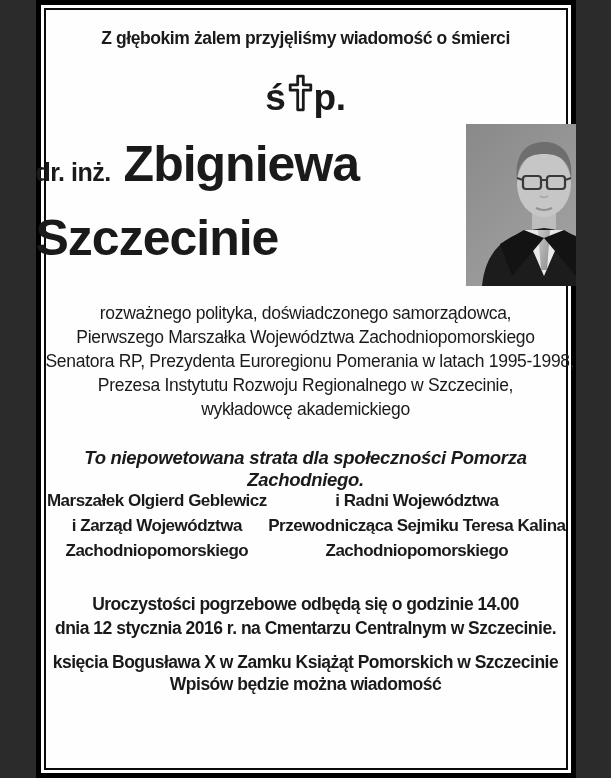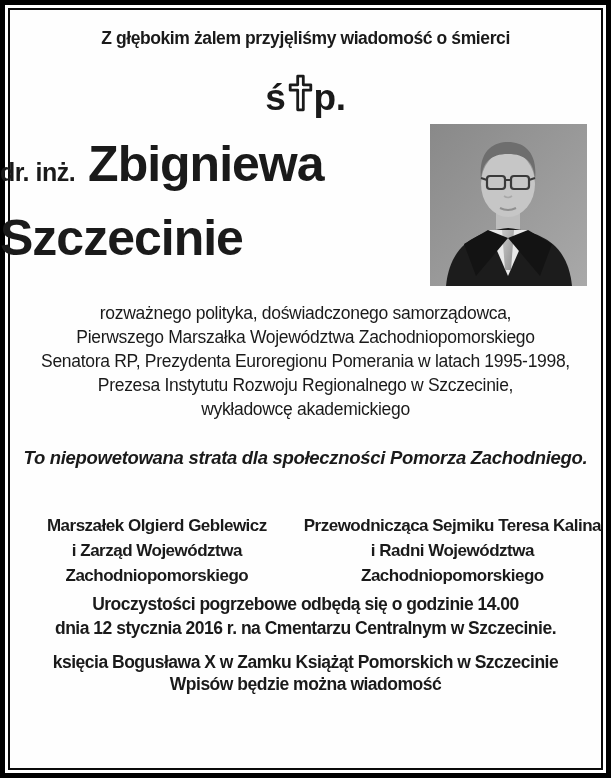--- a/index.html
+++ b/index.html
@@ -1,18 +1,18 @@
 <!DOCTYPE html>
 <html><head>
 <meta charset="utf-8">
 <style>
   html,body{margin:0;padding:0;background:#2b2b2b;}
   .page{
     position:relative;
-    width:611px;height:778px;
+    width:540px;height:778px;
     background:#000;
     font-family:"Liberation Sans","DejaVu Sans",sans-serif;
     color:#1a1a1a;
     overflow:hidden;
     margin:0 auto;
   }
   .frame-white{position:absolute;top:5px;left:5px;right:5px;bottom:5px;background:#fff;}
   .frame-inner{position:absolute;top:8px;left:8px;right:8px;bottom:8px;border:2px solid #0a0a0a;background:#fefefe;}
   .blk{position:absolute;left:10px;right:10px;text-align:center;letter-spacing:-0.3px;}
   .intro{top:28px;font-size:17.5px;font-weight:bold;letter-spacing:-0.4px;}
@@ -20,21 +20,21 @@
   .sp-line svg{vertical-align:baseline;margin:0 1px -2px 2px;}
   .name-block{left:14px;right:185px;top:0;}
   .name-line1{position:absolute;top:132px;left:0;right:0;height:64px;line-height:64px;
     font-size:50px;font-weight:bold;letter-spacing:-1px;white-space:nowrap;}
   .title-prefix{font-size:25px;font-weight:bold;letter-spacing:-0.5px;}
   .name-line2{position:absolute;top:206px;left:0;right:0;height:64px;line-height:64px;
     font-size:50px;font-weight:bold;letter-spacing:-1px;white-space:nowrap;}
   .photo{position:absolute;left:430px;top:124px;width:157px;height:162px;}
   .description{top:301px;font-size:17.5px;line-height:24px;font-weight:normal;}
   .tribute{top:447px;font-size:18.5px;font-weight:bold;font-style:italic;}
-  .signatories{top:513px;display:flex;}
+  .signatories{top:488px;display:flex;}
   .sig-col{flex:1;font-size:17px;font-weight:bold;line-height:25px;letter-spacing:-0.5px;}
   .funeral{top:592px;font-size:17.5px;font-weight:bold;line-height:24px;letter-spacing:-0.5px;}
   .condolence{top:651px;font-size:17.5px;font-weight:bold;line-height:22px;letter-spacing:-0.5px;}
   .line{white-space:nowrap;}
 </style>
 </head>
 <body>
 
 <div class="page">
   <div class="frame-white"></div>
@@ -92,22 +92,22 @@
 
   <div class="blk tribute">To niepowetowana strata dla społeczności Pomorza Zachodniego.</div>
 
   <div class="blk signatories">
     <div class="sig-col">
       <div class="line">Marszałek Olgierd Geblewicz</div>
       <div class="line">i Zarząd Województwa</div>
       <div class="line">Zachodniopomorskiego</div>
     </div>
     <div class="sig-col">
+      <div class="line">i Radni Województwa</div>
       <div class="line">Przewodnicząca Sejmiku Teresa Kalina</div>
-      <div class="line">i Radni Województwa</div>
       <div class="line">Zachodniopomorskiego</div>
     </div>
   </div>
 
   <div class="blk funeral">
     <div class="line">Uroczystości pogrzebowe odbędą się o godzinie 14.00</div>
     <div class="line">dnia 12 stycznia 2016 r. na Cmentarzu Centralnym w Szczecinie.</div>
   </div>
 
   <div class="blk condolence">

